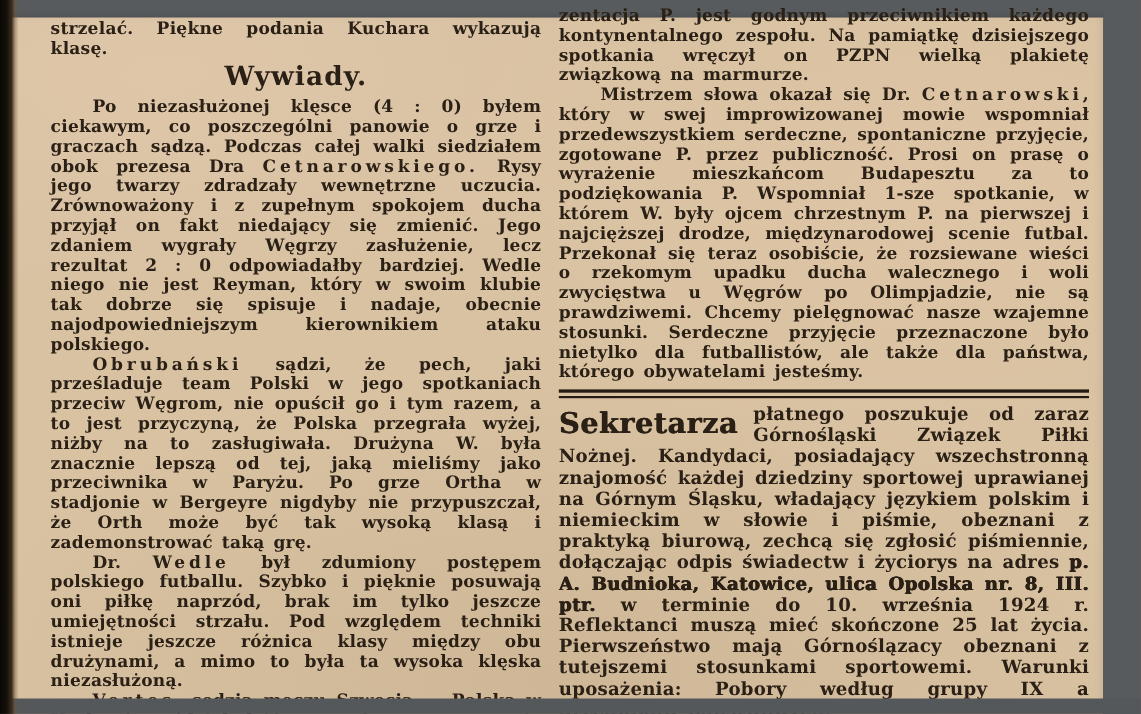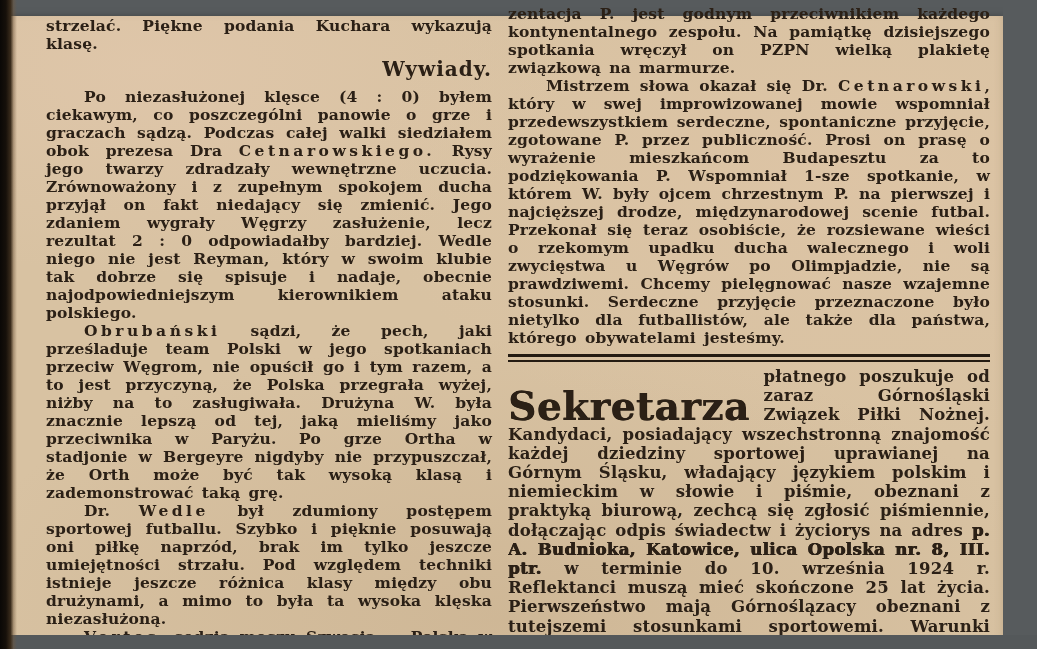--- a/index.html
+++ b/index.html
@@ -48,48 +48,47 @@
   .col-left  { width: 446px; }
   .col-right { width: 482px; }
   .carryover {
     margin: 0 0 0 0;
     padding-top: 1px;
     text-indent: 0;
     word-spacing: 7px;
   }
   .heading {
     margin: 5px 0 8px 0;
-    text-align: right;
-    font-size: 20px;
+    text-align: center;
+    font-size: 24px;
     line-height: 22px;
     letter-spacing: 1px;
   }
   .para { margin: 0; text-indent: 38px; }
   .para.noindent { text-indent: 0; }
   .spaced { letter-spacing: 3.5px; }
   .bold-seg {
     text-shadow: .7px 0 currentColor, 0 .4px currentColor;
     letter-spacing: .4px;
   }
   .col-right .paras-top { margin-top: -11px; }
   .double-rule {
     margin: 7px 0 5px 0;
     height: 3px;
     border-top: 3px solid #241b12;
     border-bottom: 2px solid #241b12;
   }
   .ad { overflow: hidden; }
   .ad-headline {
     float: left;
-    font-size: 39px;
+    font-size: 26px;
     line-height: 34px;
     padding: 2px 14px 0 0;
     letter-spacing: .5px;
     text-shadow: .6px 0 currentColor;
-    margin-top: 20px;
   }
   .ad-text {
     margin: 0;
     font-size: 16.5px;
     line-height: 19.2px;
   }
   .backdrop-right {
     position: absolute;
     left: 1003px; top: 0;
     width: 34px; height: 649px;
@@ -109,21 +108,21 @@
 
 <div class="paper">
   <div class="columns">
 
     <div class="col col-left">
       <p class="carryover">strzelać. Piękne podania Kuchara wykazują klasę.</p>
       <h2 class="heading">Wywiady.</h2>
       <div class="paras">
           <p class="para"><span>Po niezasłużonej klęsce (4 : 0) byłem ciekawym, co poszczególni panowie o grze i graczach sądzą. Podczas całej walki siedziałem obok prezesa Dra </span><span class="spaced">Cetnarowskiego.</span><span> Rysy jego twarzy zdradzały wewnętrzne uczucia. Zrównoważony i z zupełnym spokojem ducha przyjął on fakt niedający się zmienić. Jego zdaniem wygrały Węgrzy zasłużenie, lecz rezultat 2 : 0 odpowiadałby bardziej. Wedle niego nie jest Reyman, który w swoim klubie tak dobrze się spisuje i nadaje, obecnie najodpowiedniejszym kierownikiem ataku polskiego.</span></p>
           <p class="para"><span class="spaced">Obrubański</span><span> sądzi, że pech, jaki prześladuje team Polski w jego spotkaniach przeciw Węgrom, nie opuścił go i tym razem, a to jest przyczyną, że Polska przegrała wyżej, niżby na to zasługiwała. Drużyna W. była znacznie lepszą od tej, jaką mieliśmy jako przeciwnika w Paryżu. Po grze Ortha w stadjonie w Bergeyre nigdyby nie przypuszczał, że Orth może być tak wysoką klasą i zademonstrować taką grę.</span></p>
-          <p class="para"><span>Dr. </span><span class="spaced">Wedle</span><span> był zdumiony postępem sportowej futballu. Szybko i pięknie posuwają oni piłkę naprzód, brak im tylko jeszcze umiejętności strzału. Pod względem techniki istnieje jeszcze różnica klasy między obu drużynami, a mimo to była ta wysoka klęska niezasłużoną.</span></p>
+          <p class="para"><span>Dr. </span><span class="spaced">Wedle</span><span> był zdumiony postępem polskiego futballu. Szybko i pięknie posuwają oni piłkę naprzód, brak im tylko jeszcze umiejętności strzału. Pod względem techniki istnieje jeszcze różnica klasy między obu drużynami, a mimo to była ta wysoka klęska niezasłużoną.</span></p>
           <p class="para"><span class="spaced">Vertes</span><span>, sędzia meczu Szwecja — Polska w Krakowie, widział dziś poraz 4-ty reprezentację Polski. Dzisiejszą grą dała ona na nowo dowody znacznego postępu. Uważa klęskę 4 : 0 za nierealną, gdyż Polska była bardzo ruchliwą i jej zręczna gra winna była przynieść więcej pozytywnych rezultatów. We futballu potrzeba jednak także szczęścia, a to opuszczało ich także w przeszłości we walce z Węgrami. Obserwując grę objektywnie, musi</span></p>
         </div>
     </div>
 
     <div class="col col-right">
       <div class="paras paras-top">
           <p class="para noindent"><span>zentacja P. jest godnym przeciwnikiem każdego kontynentalnego zespołu. Na pamiątkę dzisiejszego spotkania wręczył on PZPN wielką plakietę związkową na marmurze.</span></p>
           <p class="para"><span>Mistrzem słowa okazał się Dr. </span><span class="spaced">Cetnarowski</span><span>, który w swej improwizowanej mowie wspomniał przedewszystkiem serdeczne, spontaniczne przyjęcie, zgotowane P. przez publiczność. Prosi on prasę o wyrażenie mieszkańcom Budapesztu za to podziękowania P. Wspomniał 1-sze spotkanie, w którem W. były ojcem chrzestnym P. na pierwszej i najcięższej drodze, międzynarodowej scenie futbal. Przekonał się teraz osobiście, że rozsiewane wieści o rzekomym upadku ducha walecznego i woli zwycięstwa u Węgrów po Olimpjadzie, nie są prawdziwemi. Chcemy pielęgnować nasze wzajemne stosunki. Serdeczne przyjęcie przeznaczone było nietylko dla futballistów, ale także dla państwa, którego obywatelami jesteśmy.</span></p>
         </div>
       <div class="double-rule"></div>

